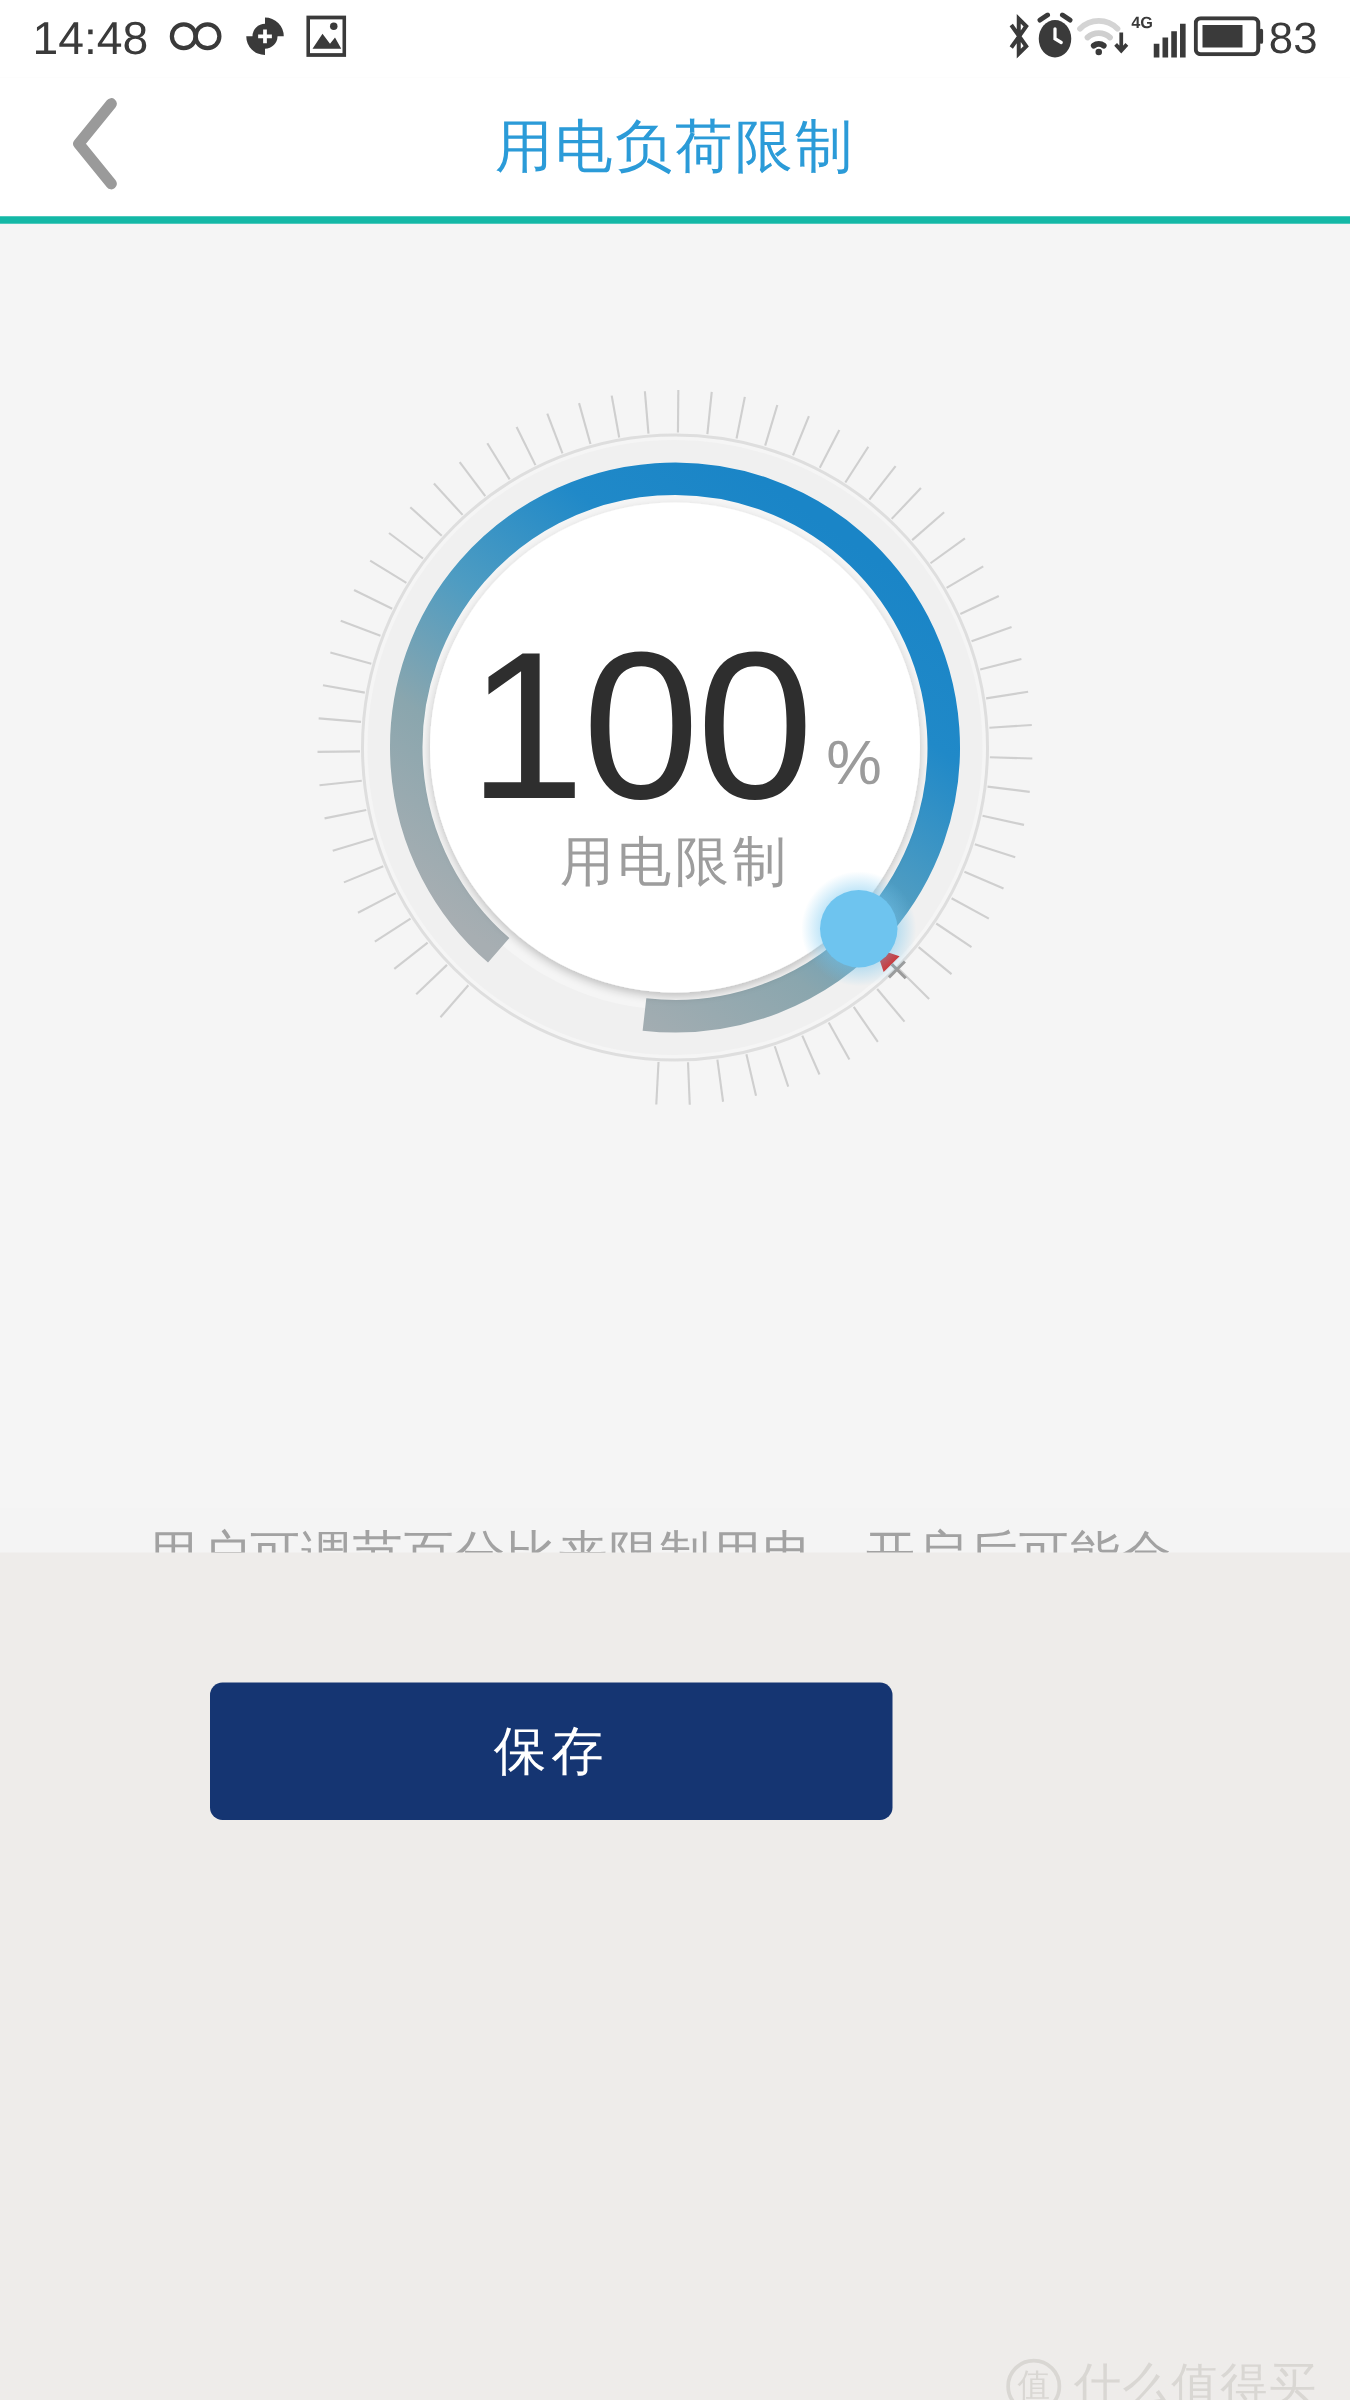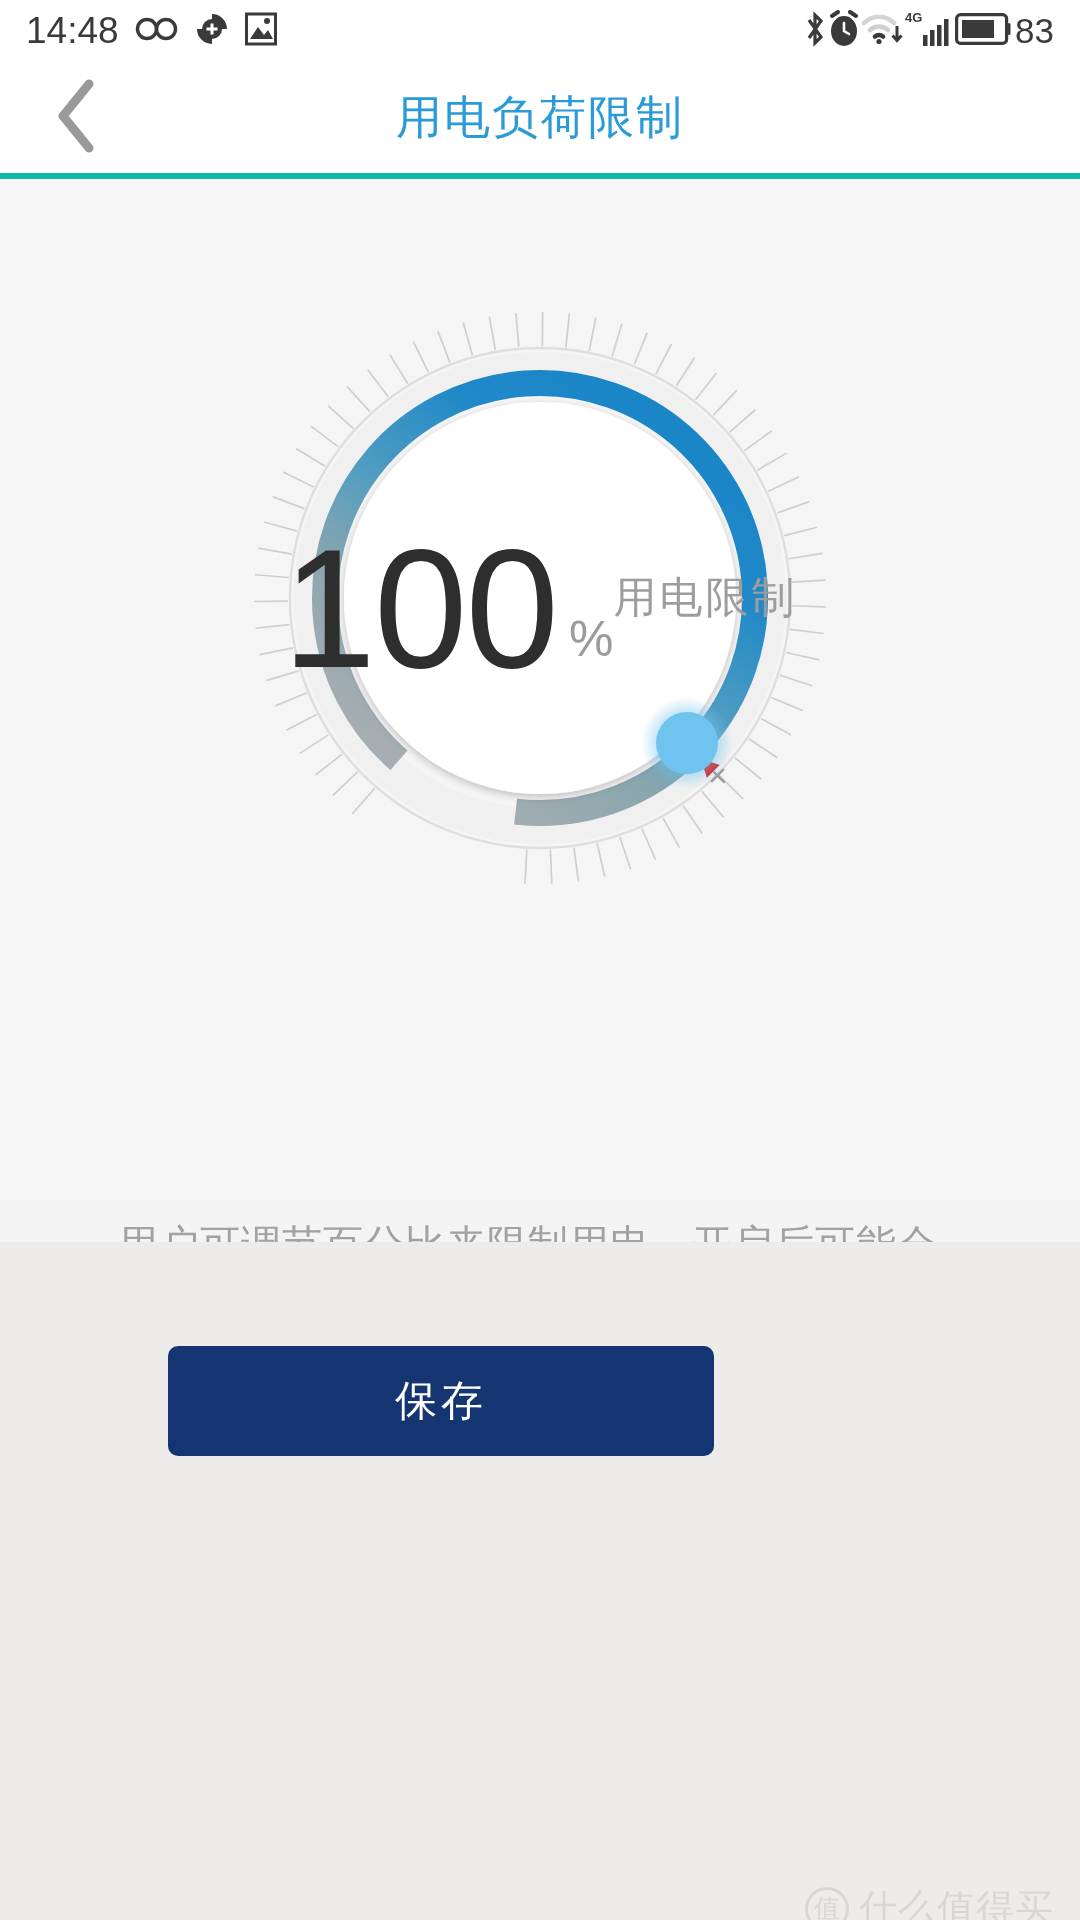--- a/index.html
+++ b/index.html
@@ -63,21 +63,21 @@
   .gauge-wrap {
     position:absolute;
     left:50%; top:108px; transform:translateX(-50%);
     width:620px; height:620px;
   }
   .gauge-svg { display:block; width:620px; height:620px; }
 
   .gauge-center {
     position:absolute;
     left:0; right:0; top:0; bottom:0;
-    display:flex; flex-direction:row;
+    display:flex; flex-direction:column;
     align-items:center; justify-content:center;
     pointer-events:none;
   }
   .val-row {
     display:flex; align-items:flex-end;
     margin-top:24px;
   }
   .val-num {
     font-size:168px; line-height:0.95;
     color:#2e2e2e; font-weight:400;

